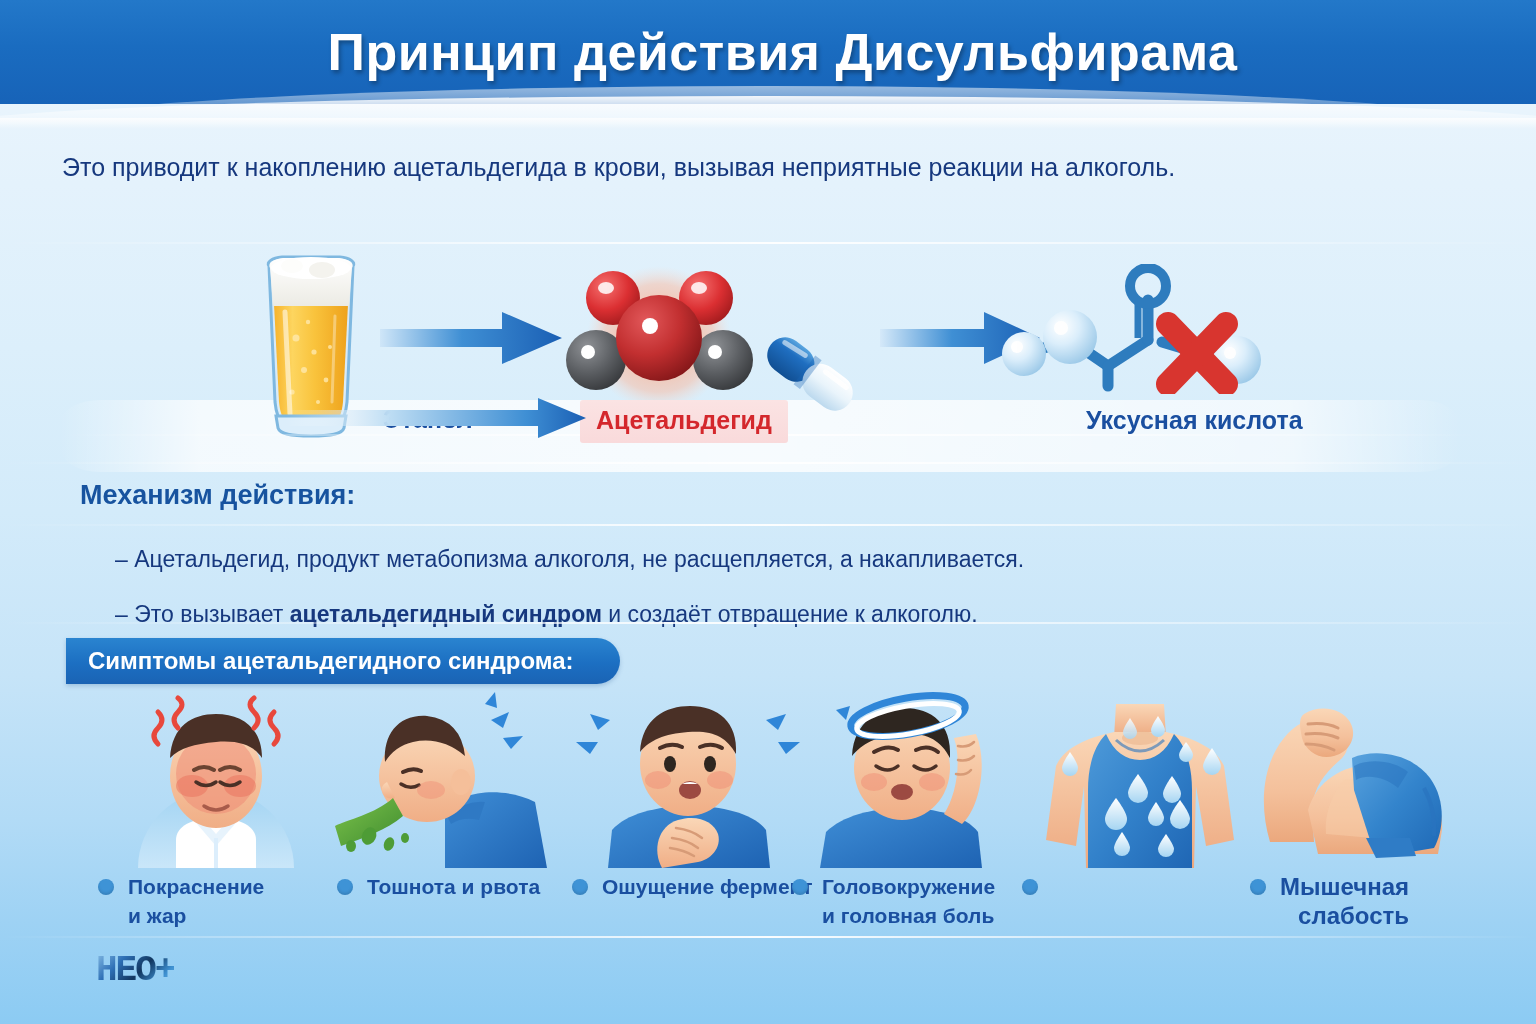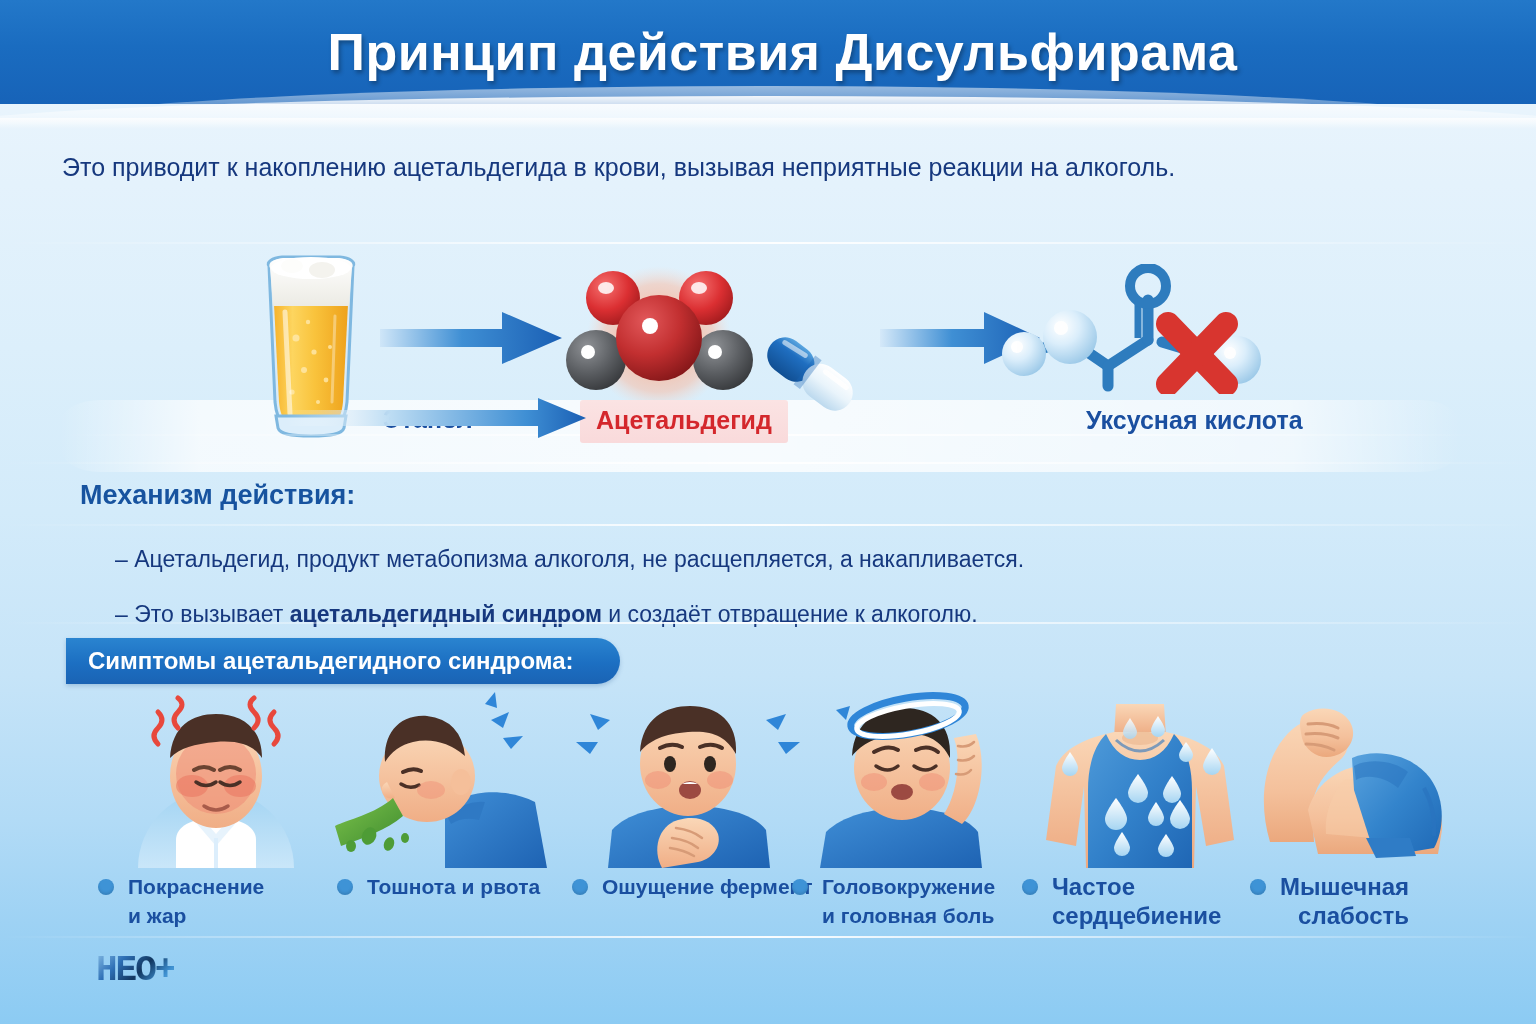--- a/index.html
+++ b/index.html
@@ -596,22 +596,20 @@
           <path d="M146 144 c0 0 -8 11 -8 15 a8 8 0 0 0 16 0 c0 -4 -8 -15 -8 -15 Z"></path>
           <path d="M110 28 c0 0 -7 10 -7 14 a7 7 0 0 0 14 0 c0 -4 -7 -14 -7 -14 Z" opacity=".85"></path>
           <path d="M138 26 c0 0 -7 10 -7 14 a7 7 0 0 0 14 0 c0 -4 -7 -14 -7 -14 Z"></path>
           <path d="M50 62 c0 0 -8 11 -8 16 a8 8 0 0 0 16 0 c0 -5 -8 -16 -8 -16 Z"></path>
           <path d="M192 58 c0 0 -9 13 -9 18 a9 9 0 0 0 18 0 c0 -5 -9 -18 -9 -18 Z"></path>
           <path d="M166 52 c0 0 -7 9 -7 13 a7 7 0 0 0 14 0 c0 -4 -7 -13 -7 -13 Z"></path>
         </g>
       </svg>
       <div class="symp-cap">
         <span class="dot"></span>
-        <span class="cap-text big" style="white-space:pre-line;">Частое
-сердцебиение</span>
       </div>
     </div>
 
     <div class="symp" style="left:1248px;">
       <svg class="symp-art" viewBox="0 0 240 178">
         <defs>
           <linearGradient id="skin6" x1="0" y1="0" x2="0" y2="1">
             <stop offset="0" stop-color="#fad7b7"></stop>
               <stop offset=".6" stop-color="#f4c09b"></stop>
               <stop offset="1" stop-color="#eba87d"></stop>

